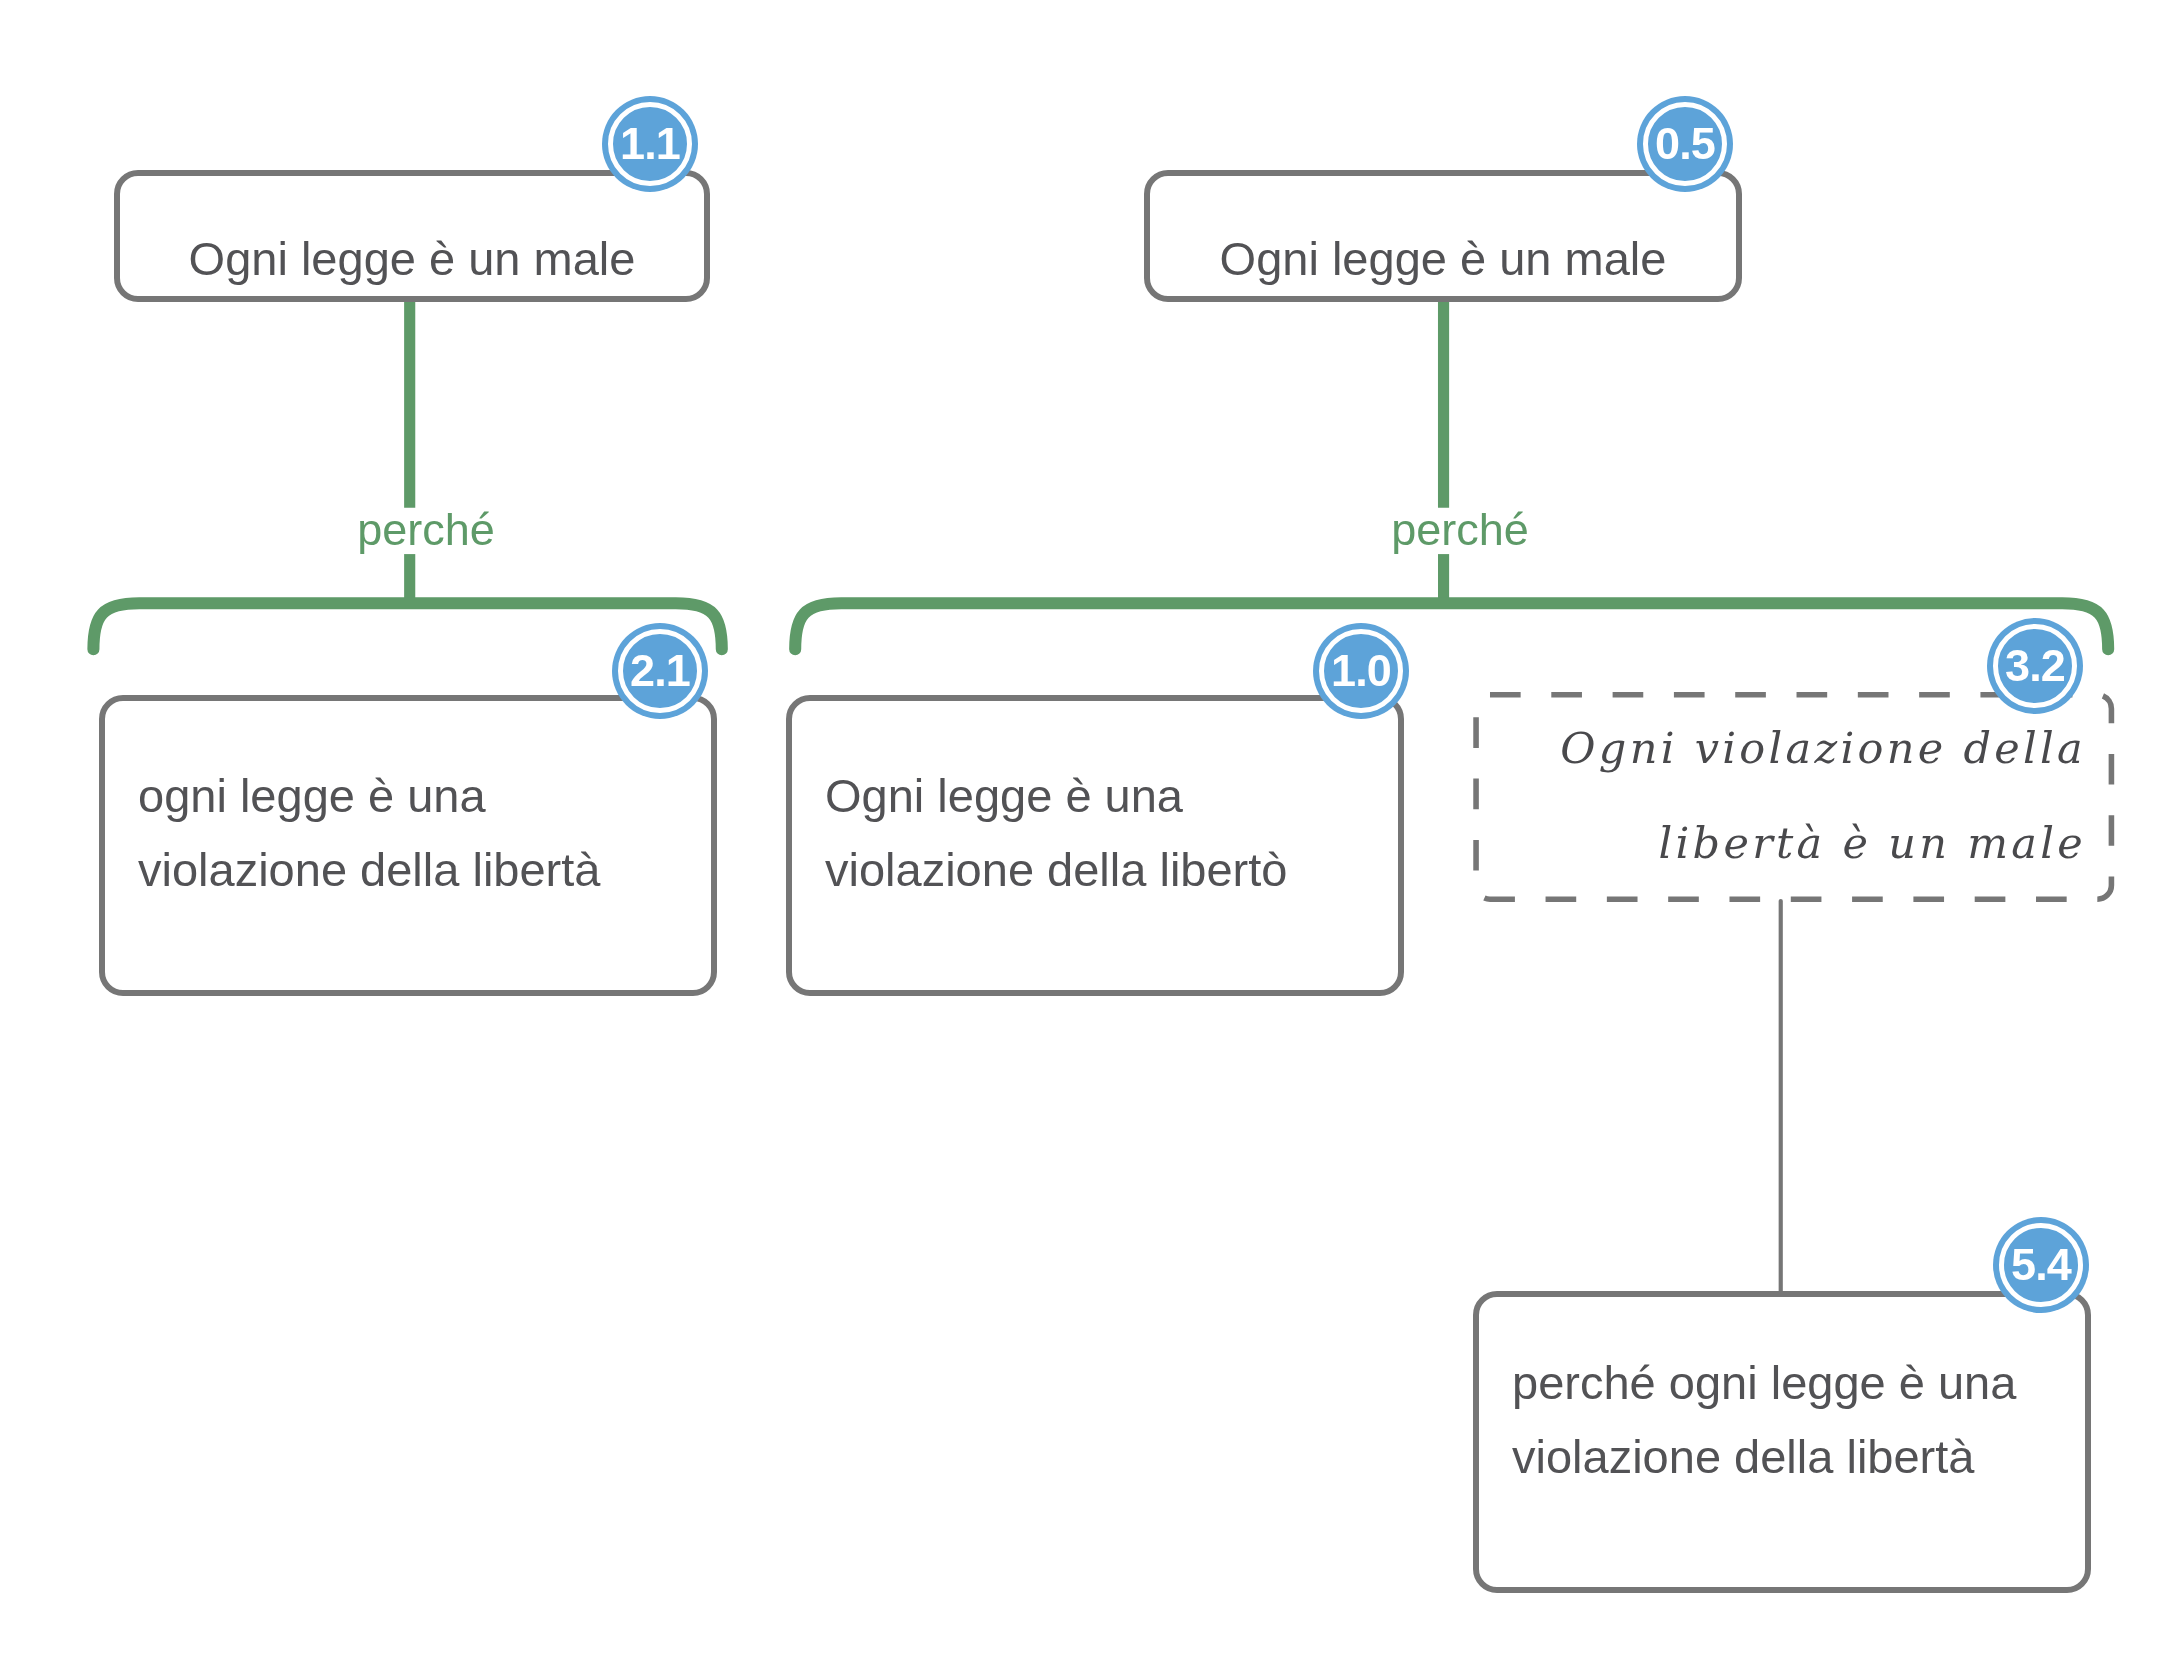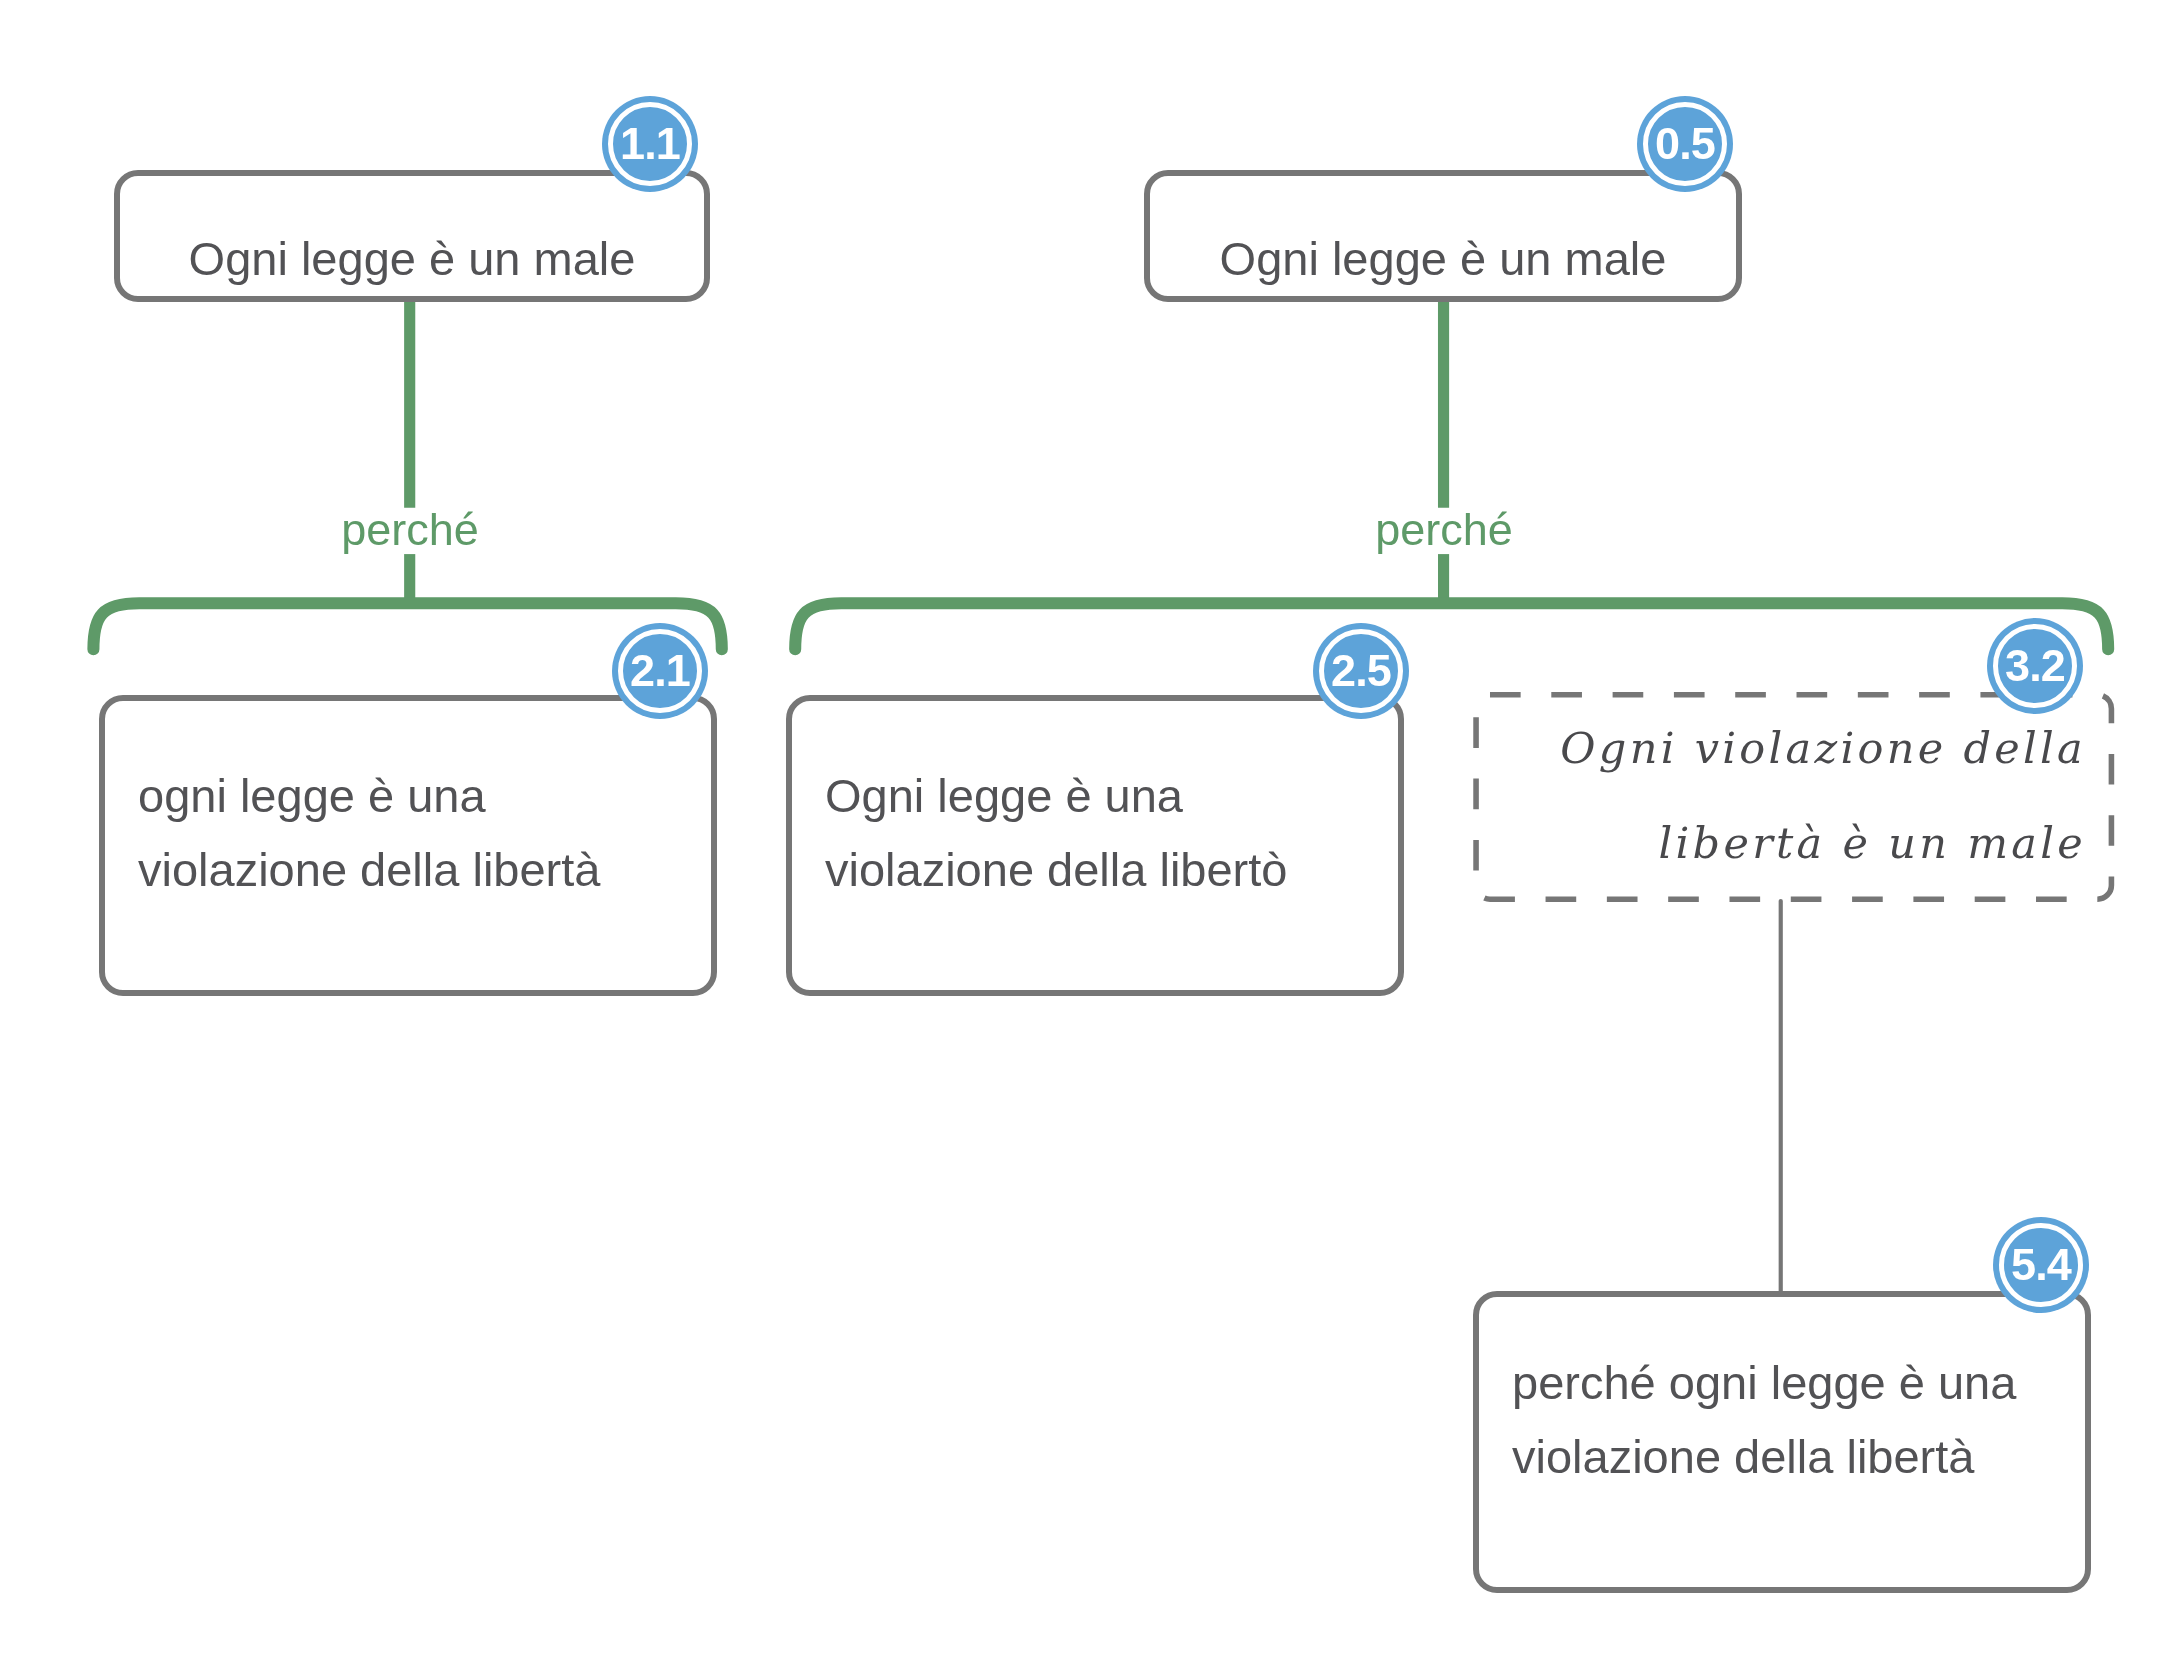--- a/index.html
+++ b/index.html
@@ -41,20 +41,21 @@
     color:#49494c;
   }
   .perche{
     position:absolute;
     transform:translateX(-50%);
     z-index:1;
     color:#5e9a68;
     font-size:45px;
     line-height:48px;
     white-space:nowrap;
+    margin-left:16px;
   }
   .badge{
     position:absolute;
     width:96px;height:96px;
     border-radius:50%;
     background:#5da3d9;
     display:flex;align-items:center;justify-content:center;
     z-index:3;
   }
   .badge::before{
@@ -124,21 +125,21 @@
   <div class="badge" style="left:602px;top:96px;text-align:right;">
     <span>1.1</span>
   </div>
   <div class="badge" style="left:1637px;top:96px;">
     <span>0.5</span>
   </div>
   <div class="badge" style="left:612px;top:623px;">
     <span>2.1</span>
   </div>
   <div class="badge" style="left:1313px;top:623px;">
-    <span>2.5</span>
+    <span>1.0</span>
   </div>
   <div class="badge" style="left:1987px;top:618px;">
     <span>3.2</span>
   </div>
   <div class="badge" style="left:1993px;top:1217px;">
     <span>5.4</span>
   </div>
 
 </div>
 

